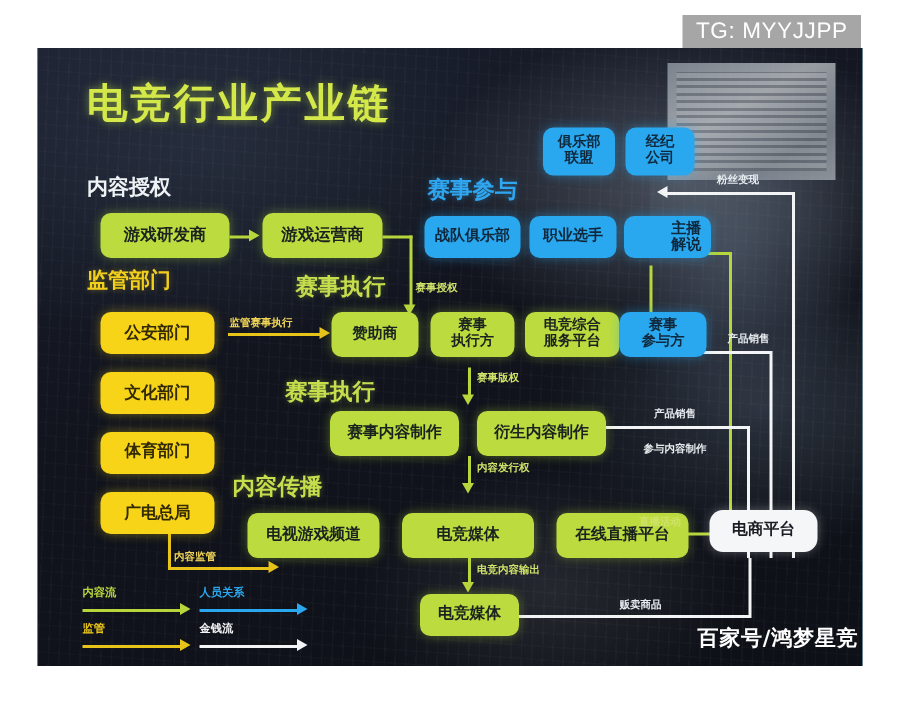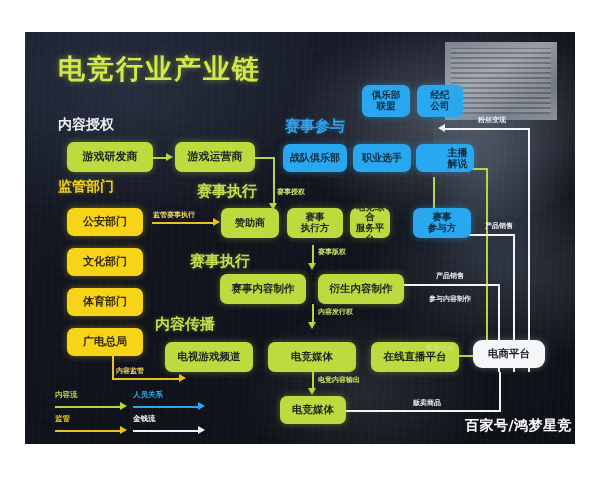--- a/index.html
+++ b/index.html
@@ -95,20 +95,21 @@
            background:#a6a6a6;color:#ffffff;font-size:15px;
            font-family:"Liberation Sans",sans-serif;letter-spacing:.2px;}
   #wm-baijia{position:absolute;left:440px;top:385px;color:#ffffff;
              font-size:14px;font-weight:bold;letter-spacing:.5px;}
 </style>
 </head>
 <body>
 
 <div id="page">
 
+  <div id="wm-tg">TG: MYYJJPP</div>
 
   <div id="canvas">
     <div id="bg-photo"></div>
     <div id="bg-screen"></div>
     <div id="bg-crowd"></div>
 
     <div id="title">电竞行业产业链</div>
 
     <div class="sec white" style="left:33px;top:84px;font-size:14px;">内容授权</div>
     <div class="sec yellow" style="left:33px;top:146px;font-size:14px;">监管部门</div>
@@ -202,21 +203,21 @@
       <span>广电总局</span>
     </div>
 
     <div class="node green" style="left:196px;top:176px;width:58px;height:30px;font-size:10px;">
       <span>赞助商</span>
     </div>
     <div class="node green" style="left:262px;top:176px;width:56px;height:30px;font-size:9.5px;flex-direction:column;">
       <span>赛事</span>
       <span>执行方</span>
     </div>
-    <div class="node green" style="left:325px;top:176px;width:40px;height:30px;font-size:9.5px;flex-direction:column;">
+    <div class="node green" style="left:325px;top:176px;width:63px;height:30px;font-size:9.5px;flex-direction:column;">
       <span>电竞综合</span>
       <span>服务平台</span>
     </div>
     <div class="node blue" style="left:388px;top:176px;width:58px;height:30px;font-size:9.5px;flex-direction:column;">
       <span>赛事</span>
       <span>参与方</span>
     </div>
 
     <div class="node green" style="left:195px;top:242px;width:86px;height:30px;font-size:10.5px;">
       <span>赛事内容制作</span>

